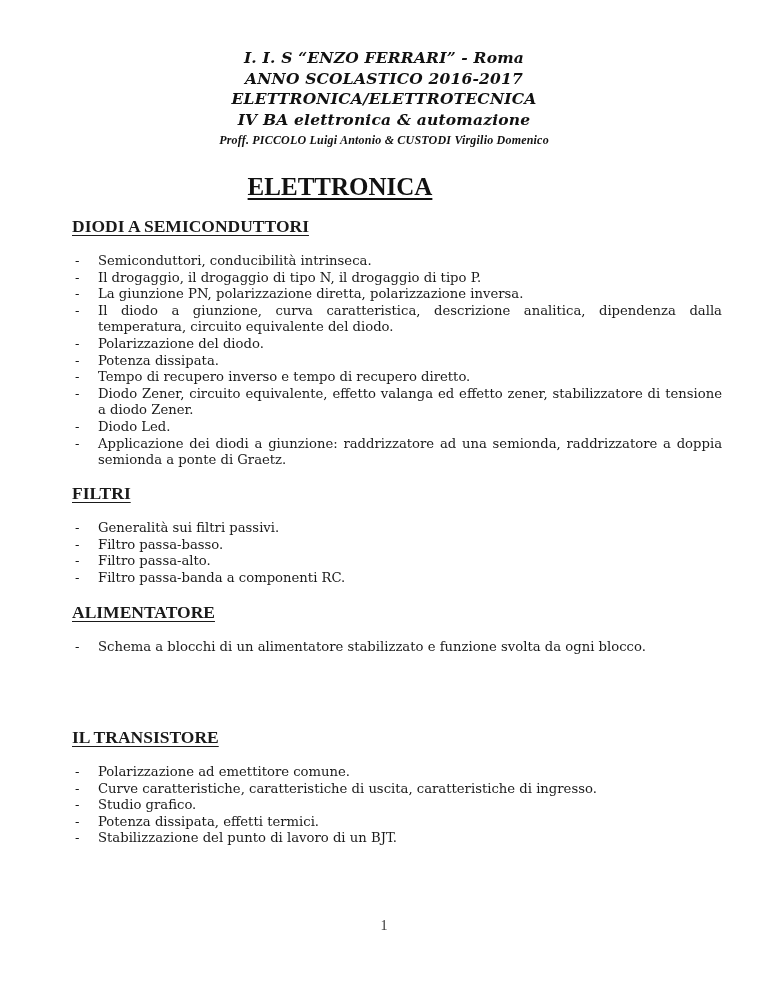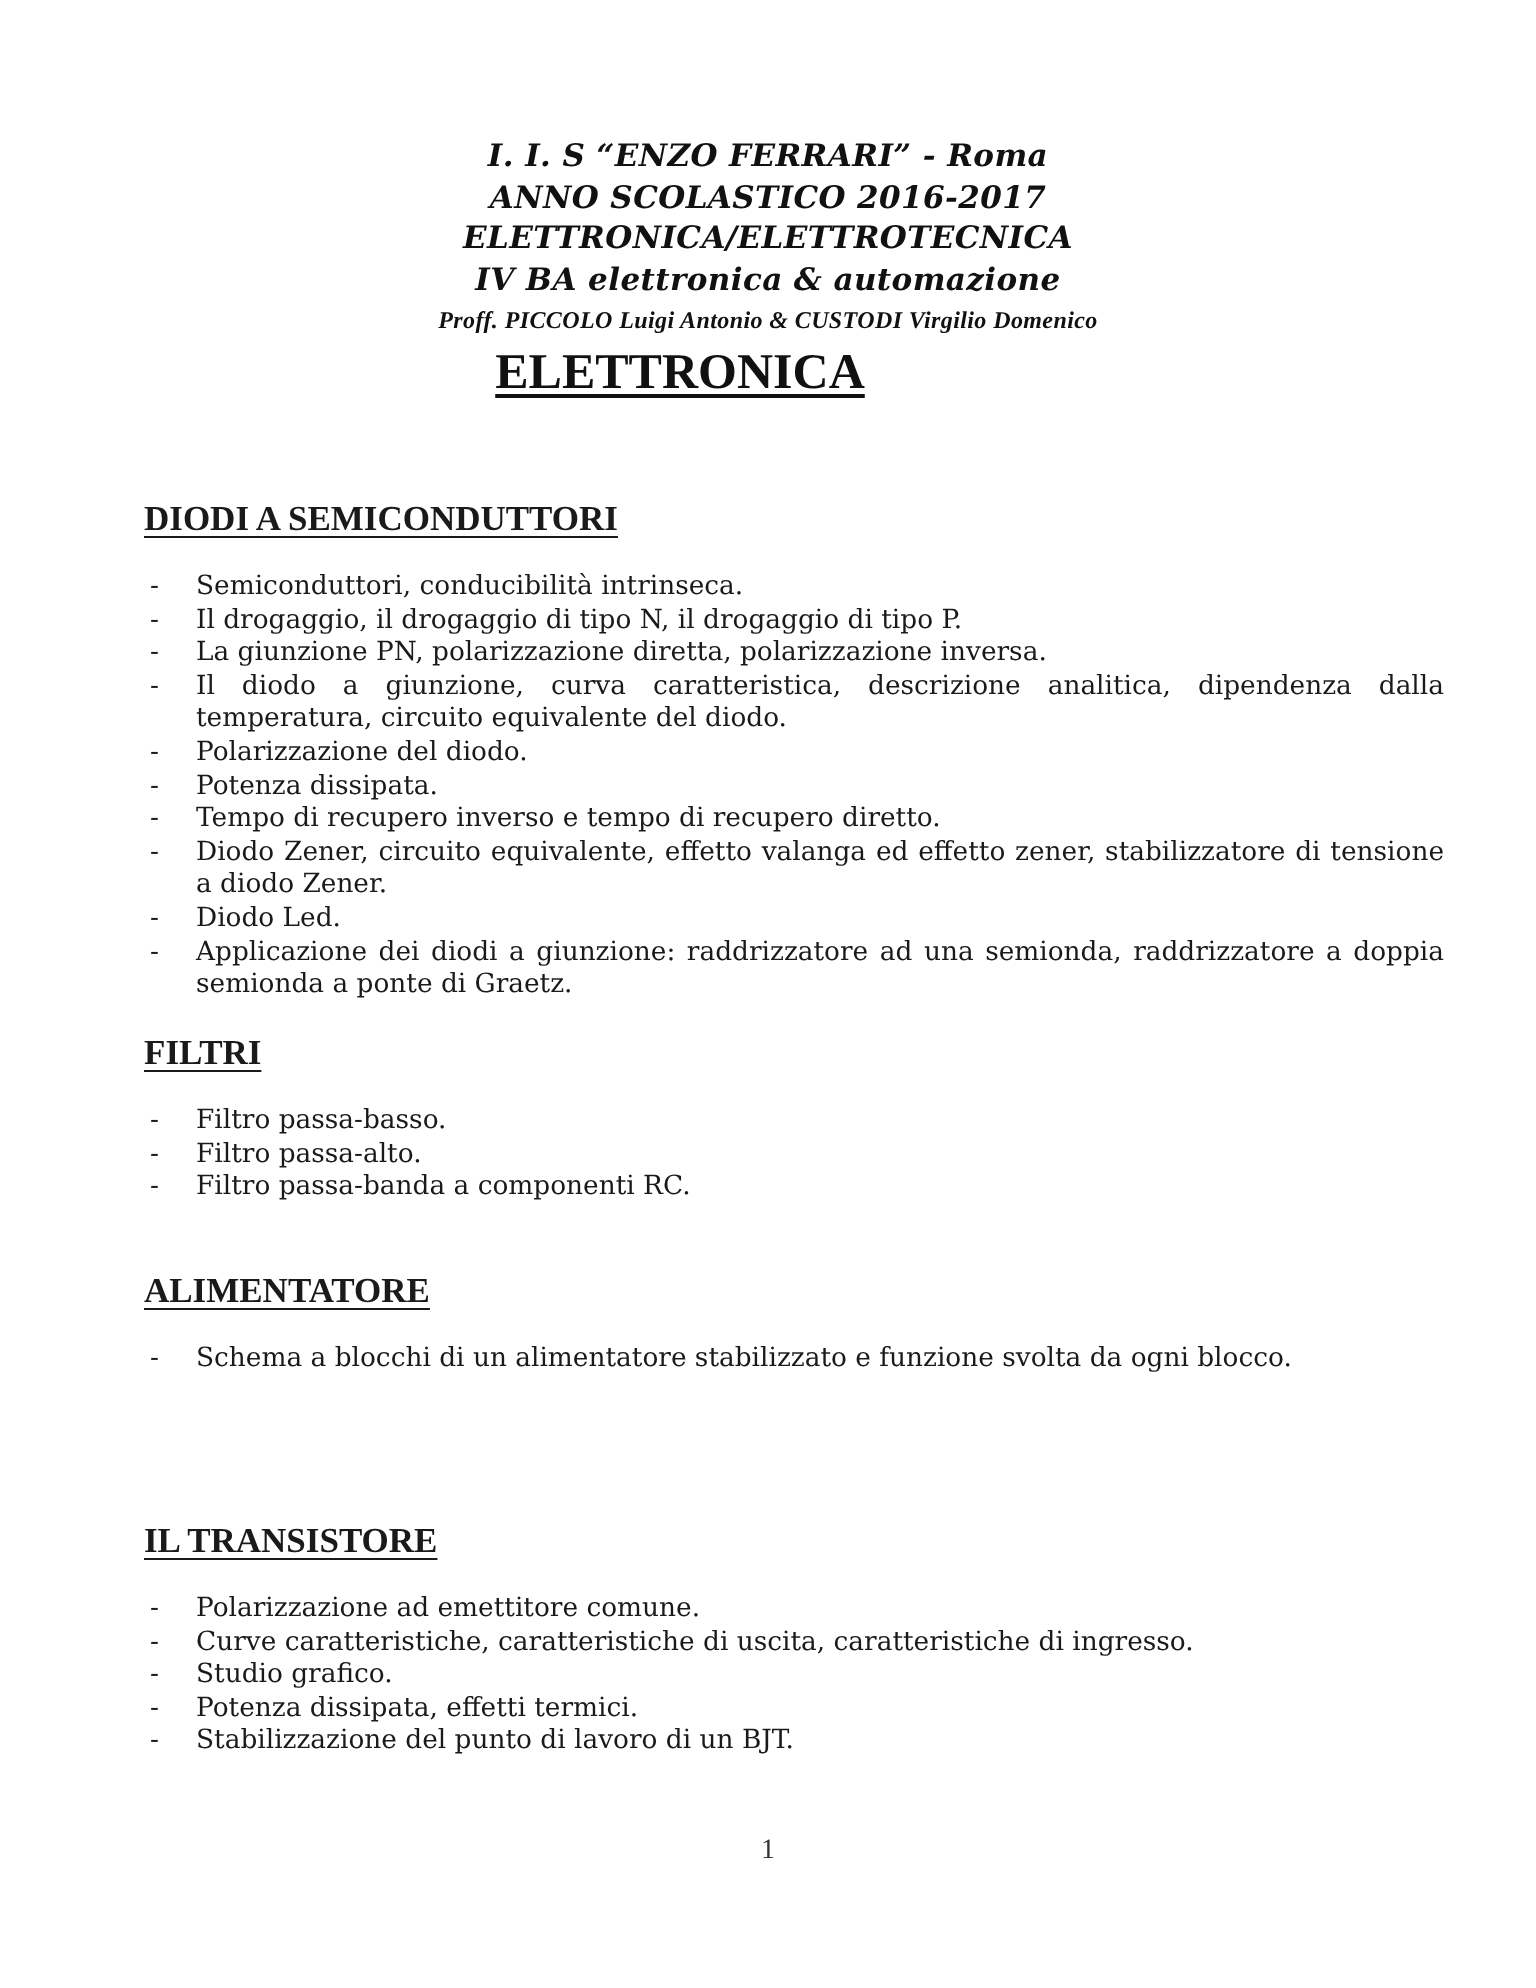--- a/index.html
+++ b/index.html
@@ -1,26 +1,26 @@
 <!DOCTYPE html>
 <html><head>
   <meta charset="utf-8">
   <style>
     html, body { margin: 0; padding: 0; background: #ffffff; }
     body { width: 768px; height: 994px; position: relative; overflow: hidden; color: #1a1a1a; }
     .page { position: absolute; left: 0; top: 0; width: 768px; height: 994px; }
 
-    .header { position: absolute; top: 68px; left: 0; width: 768px; text-align: center; }
+    .header { position: absolute; top: 48px; left: 0; width: 768px; text-align: center; }
     .hline { font-family: "DejaVu Serif", serif; font-style: italic; font-weight: bold; font-size: 15.5px; line-height: 20.5px; color: #111; letter-spacing: 0.2px; }
     .hline.profs { font-family: "Liberation Serif", serif; font-size: 12px; line-height: 21px; }
 
     .main-title { position: absolute; top: 172px; left: 0; width: 680px; text-align: center; font-family: "Liberation Serif", serif; font-weight: bold; font-size: 25px; line-height: 30px; color: #111; }
     .main-title span { text-decoration: underline; text-decoration-thickness: 2px; text-underline-offset: 3px; }
 
-    .section { position: absolute; left: 72px; width: 650px; margin-top: 33px; }
+    .section { position: absolute; left: 72px; width: 650px; }
     .section-title { font-family: "Liberation Serif", serif; font-size: 17.5px; line-height: 22px; color: #1a1a1a; text-decoration: underline; text-underline-offset: 3px; margin: 0; }
     ul.items { list-style: none; margin: 16px 0 0 0; padding: 0; }
     ul.items li { position: relative; padding-left: 26px; font-family: "DejaVu Serif", serif; font-size: 13.2px; line-height: 16.6px; color: #1a1a1a; text-align: justify; }
     ul.items li::before { content: "-"; position: absolute; left: 3px; top: 0; }
 
     .page-number { position: absolute; top: 918px; left: 0; width: 768px; text-align: center; font-family: "Liberation Serif", serif; font-size: 14px; color: #333; }
   </style>
 </head>
 <body>
 
@@ -50,20 +50,21 @@
       <li>Tempo di recupero inverso e tempo di recupero diretto.</li>
       <li>Diodo Zener, circuito equivalente, effetto valanga ed effetto zener, stabilizzatore di tensione a diodo Zener.</li>
       <li>Diodo Led.</li>
       <li>Applicazione dei diodi a giunzione: raddrizzatore ad una semionda, raddrizzatore a doppia semionda a ponte di Graetz.</li>
     </ul>
   </div>
 
   <div class="section" style="top:482px;">
     <h2 class="section-title">FILTRI</h2>
     <ul class="items">
+      <li>Generalità sui filtri passivi.</li>
       <li>Filtro passa-basso.</li>
       <li>Filtro passa-alto.</li>
       <li>Filtro passa-banda a componenti RC.</li>
     </ul>
   </div>
 
   <div class="section" style="top:601px;">
     <h2 class="section-title">ALIMENTATORE</h2>
     <ul class="items">
       <li>Schema a blocchi di un alimentatore stabilizzato e funzione svolta da ogni blocco.</li>

